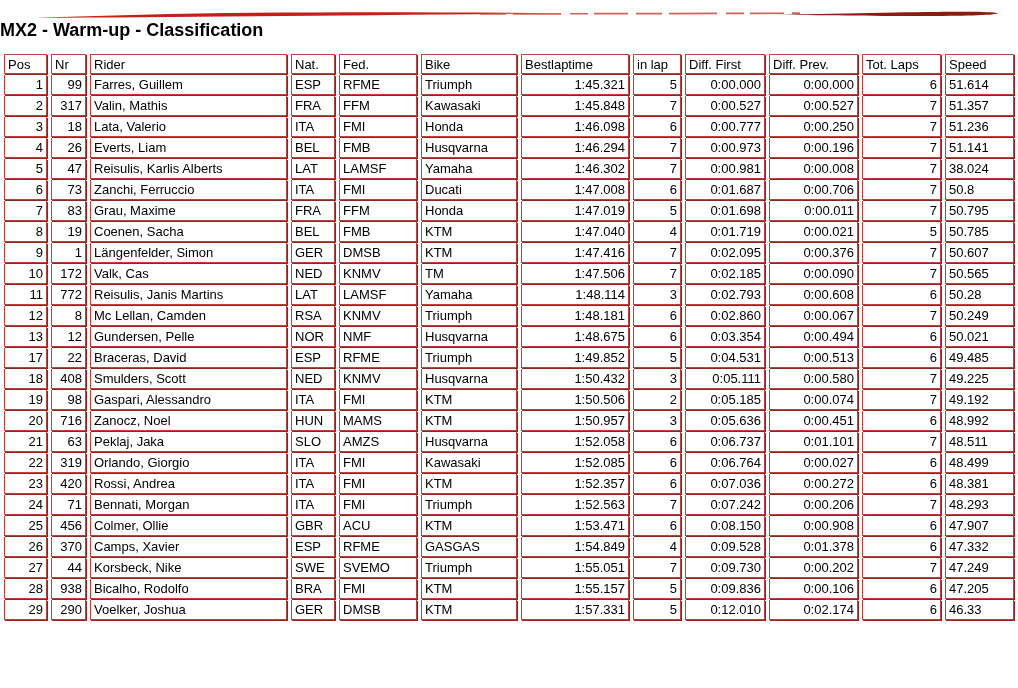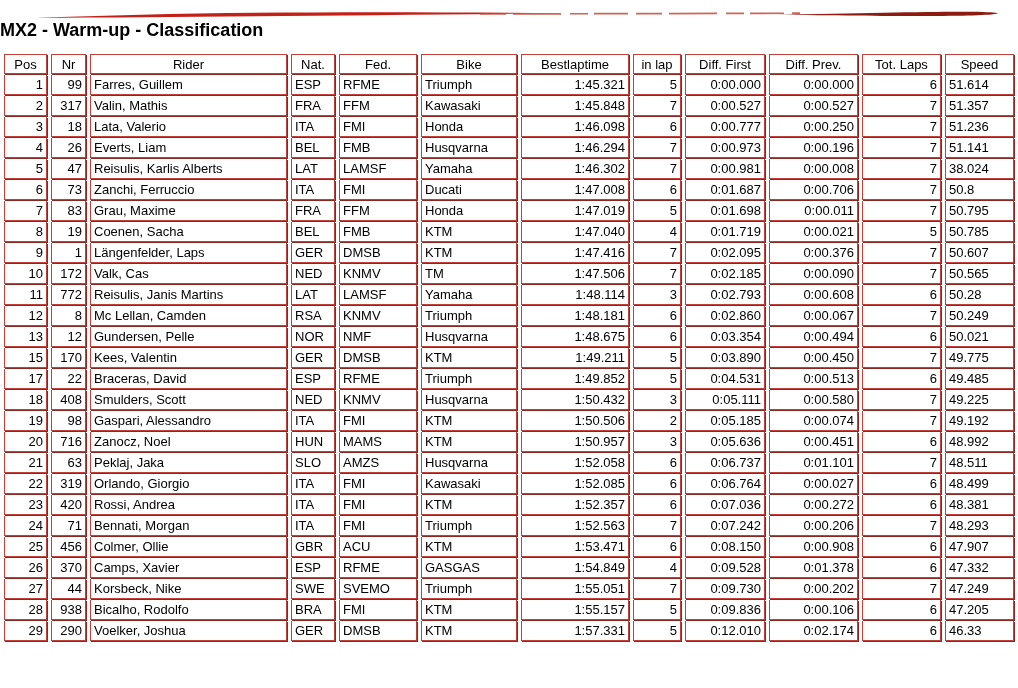--- a/index.html
+++ b/index.html
@@ -35,21 +35,21 @@
     height: 20px;
     padding: 0 3px;
     border: 1px solid #c1403a;
     box-shadow: 1px 1px 0 #8c2620;
     overflow: hidden;
     white-space: nowrap;
     vertical-align: middle;
     font-weight: normal;
     background: #fff;
   }
-  table.results th { text-align: center; }
+  table.results th { text-align: left; }
   table.results td { border-top: none; }
   
   table.results td:nth-child(1),
   table.results td:nth-child(2),
   table.results td:nth-child(7),
   table.results td:nth-child(8),
   table.results td:nth-child(9),
   table.results td:nth-child(10),
   table.results td:nth-child(11) { text-align: right; }
   col.c-pos   { width: 43px; }
@@ -220,21 +220,21 @@
           <td>1:47.040</td>
           <td>4</td>
           <td>0:01.719</td>
           <td>0:00.021</td>
           <td>5</td>
           <td>50.785</td>
         </tr>
         <tr>
           <td>9</td>
           <td>1</td>
-          <td>Längenfelder, Laps</td>
+          <td>Längenfelder, Simon</td>
           <td>GER</td>
           <td>DMSB</td>
           <td>KTM</td>
           <td>1:47.416</td>
           <td>7</td>
           <td>0:02.095</td>
           <td>0:00.376</td>
           <td>7</td>
           <td>50.607</td>
         </tr>
@@ -288,34 +288,20 @@
           <td>NMF</td>
           <td>Husqvarna</td>
           <td>1:48.675</td>
           <td>6</td>
           <td>0:03.354</td>
           <td>0:00.494</td>
           <td>6</td>
           <td>50.021</td>
         </tr>
         <tr>
-          <td>15</td>
-          <td>170</td>
-          <td>Kees, Valentin</td>
-          <td>GER</td>
-          <td>DMSB</td>
-          <td>KTM</td>
-          <td>1:49.211</td>
-          <td>5</td>
-          <td>0:03.890</td>
-          <td>0:00.450</td>
-          <td>7</td>
-          <td>49.775</td>
-        </tr>
-        <tr>
           <td>17</td>
           <td>22</td>
           <td>Braceras, David</td>
           <td>ESP</td>
           <td>RFME</td>
           <td>Triumph</td>
           <td>1:49.852</td>
           <td>5</td>
           <td>0:04.531</td>
           <td>0:00.513</td>

